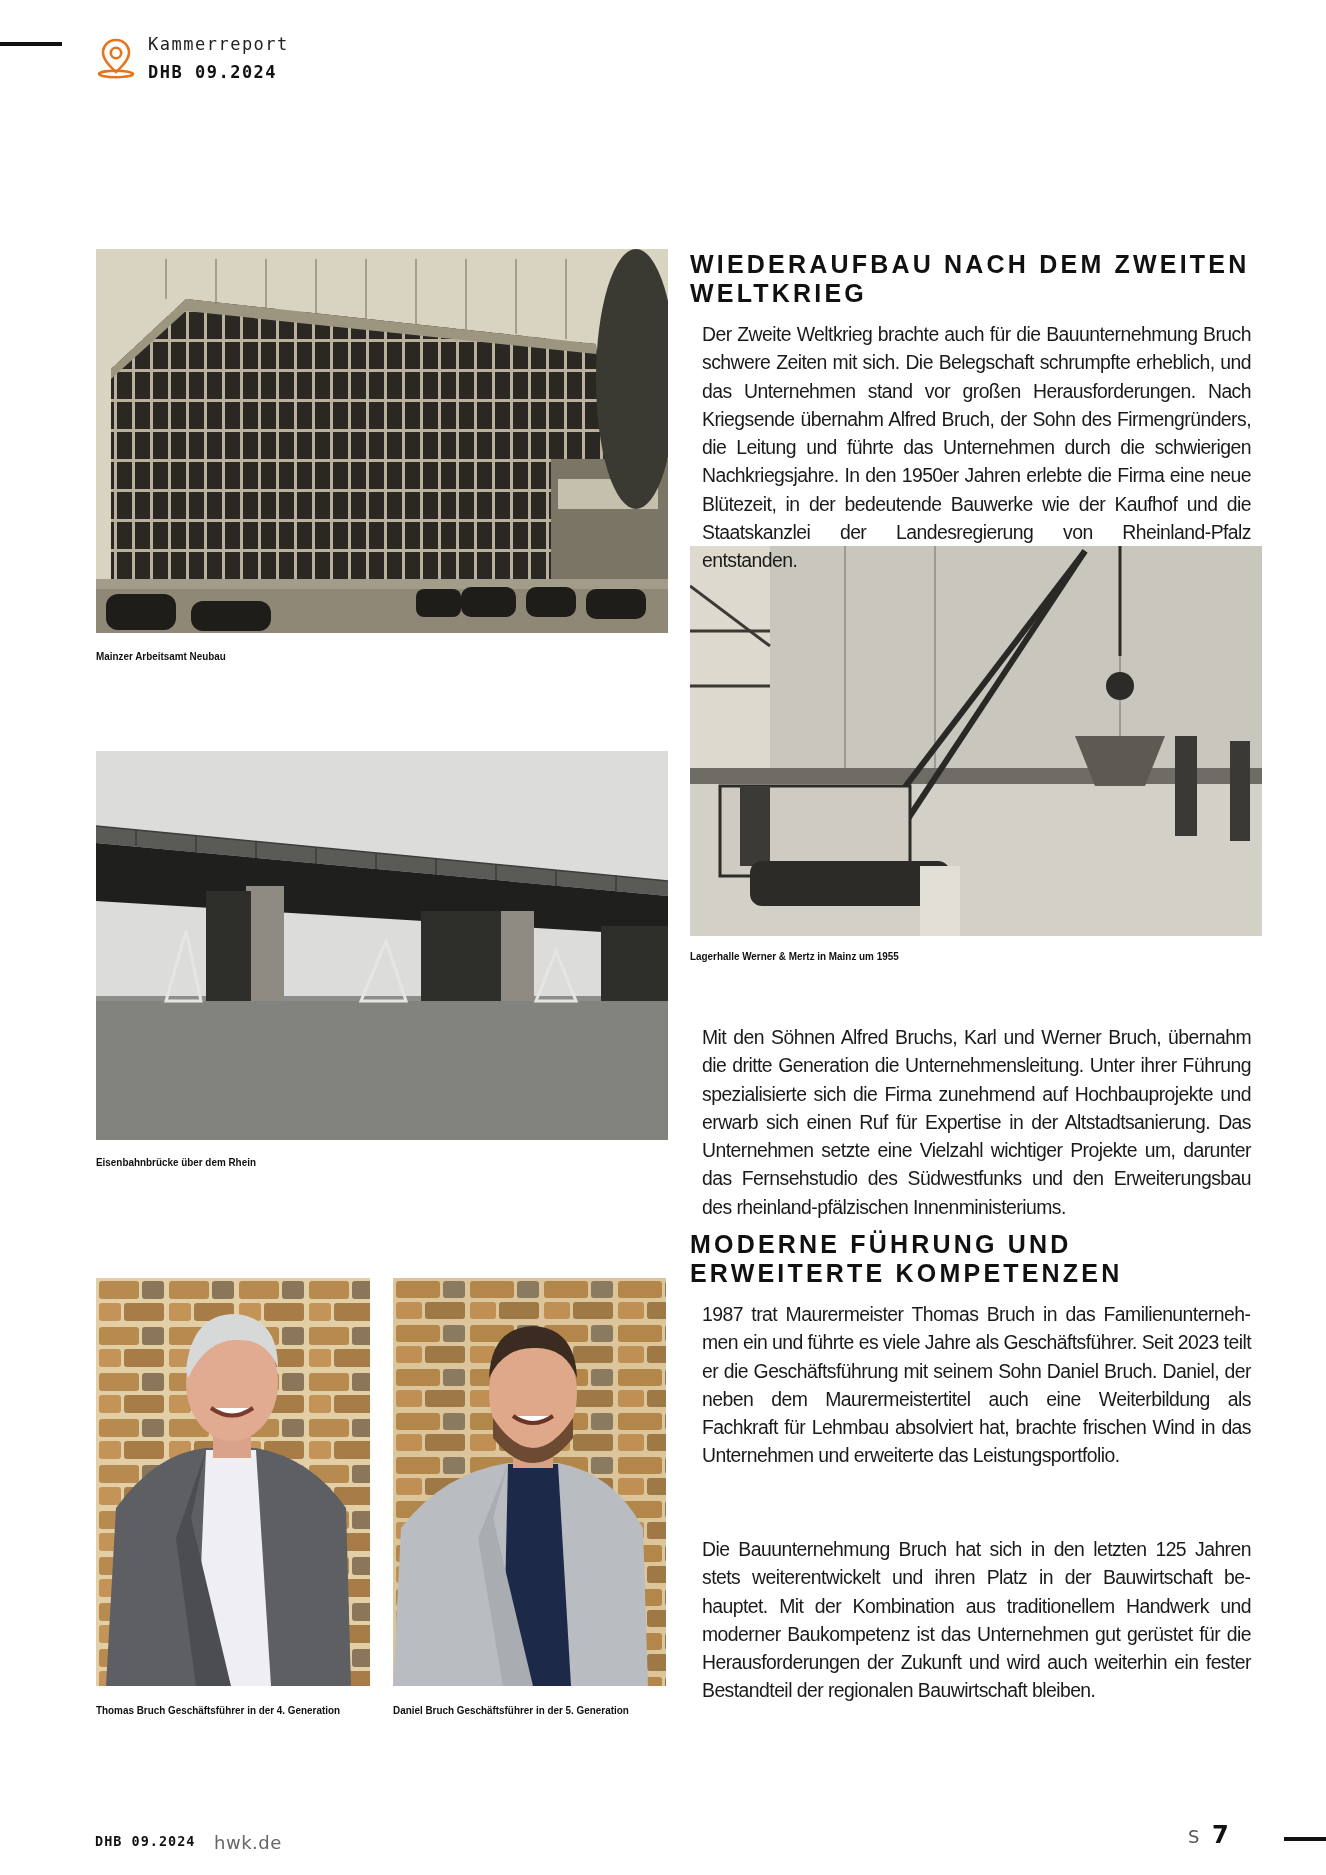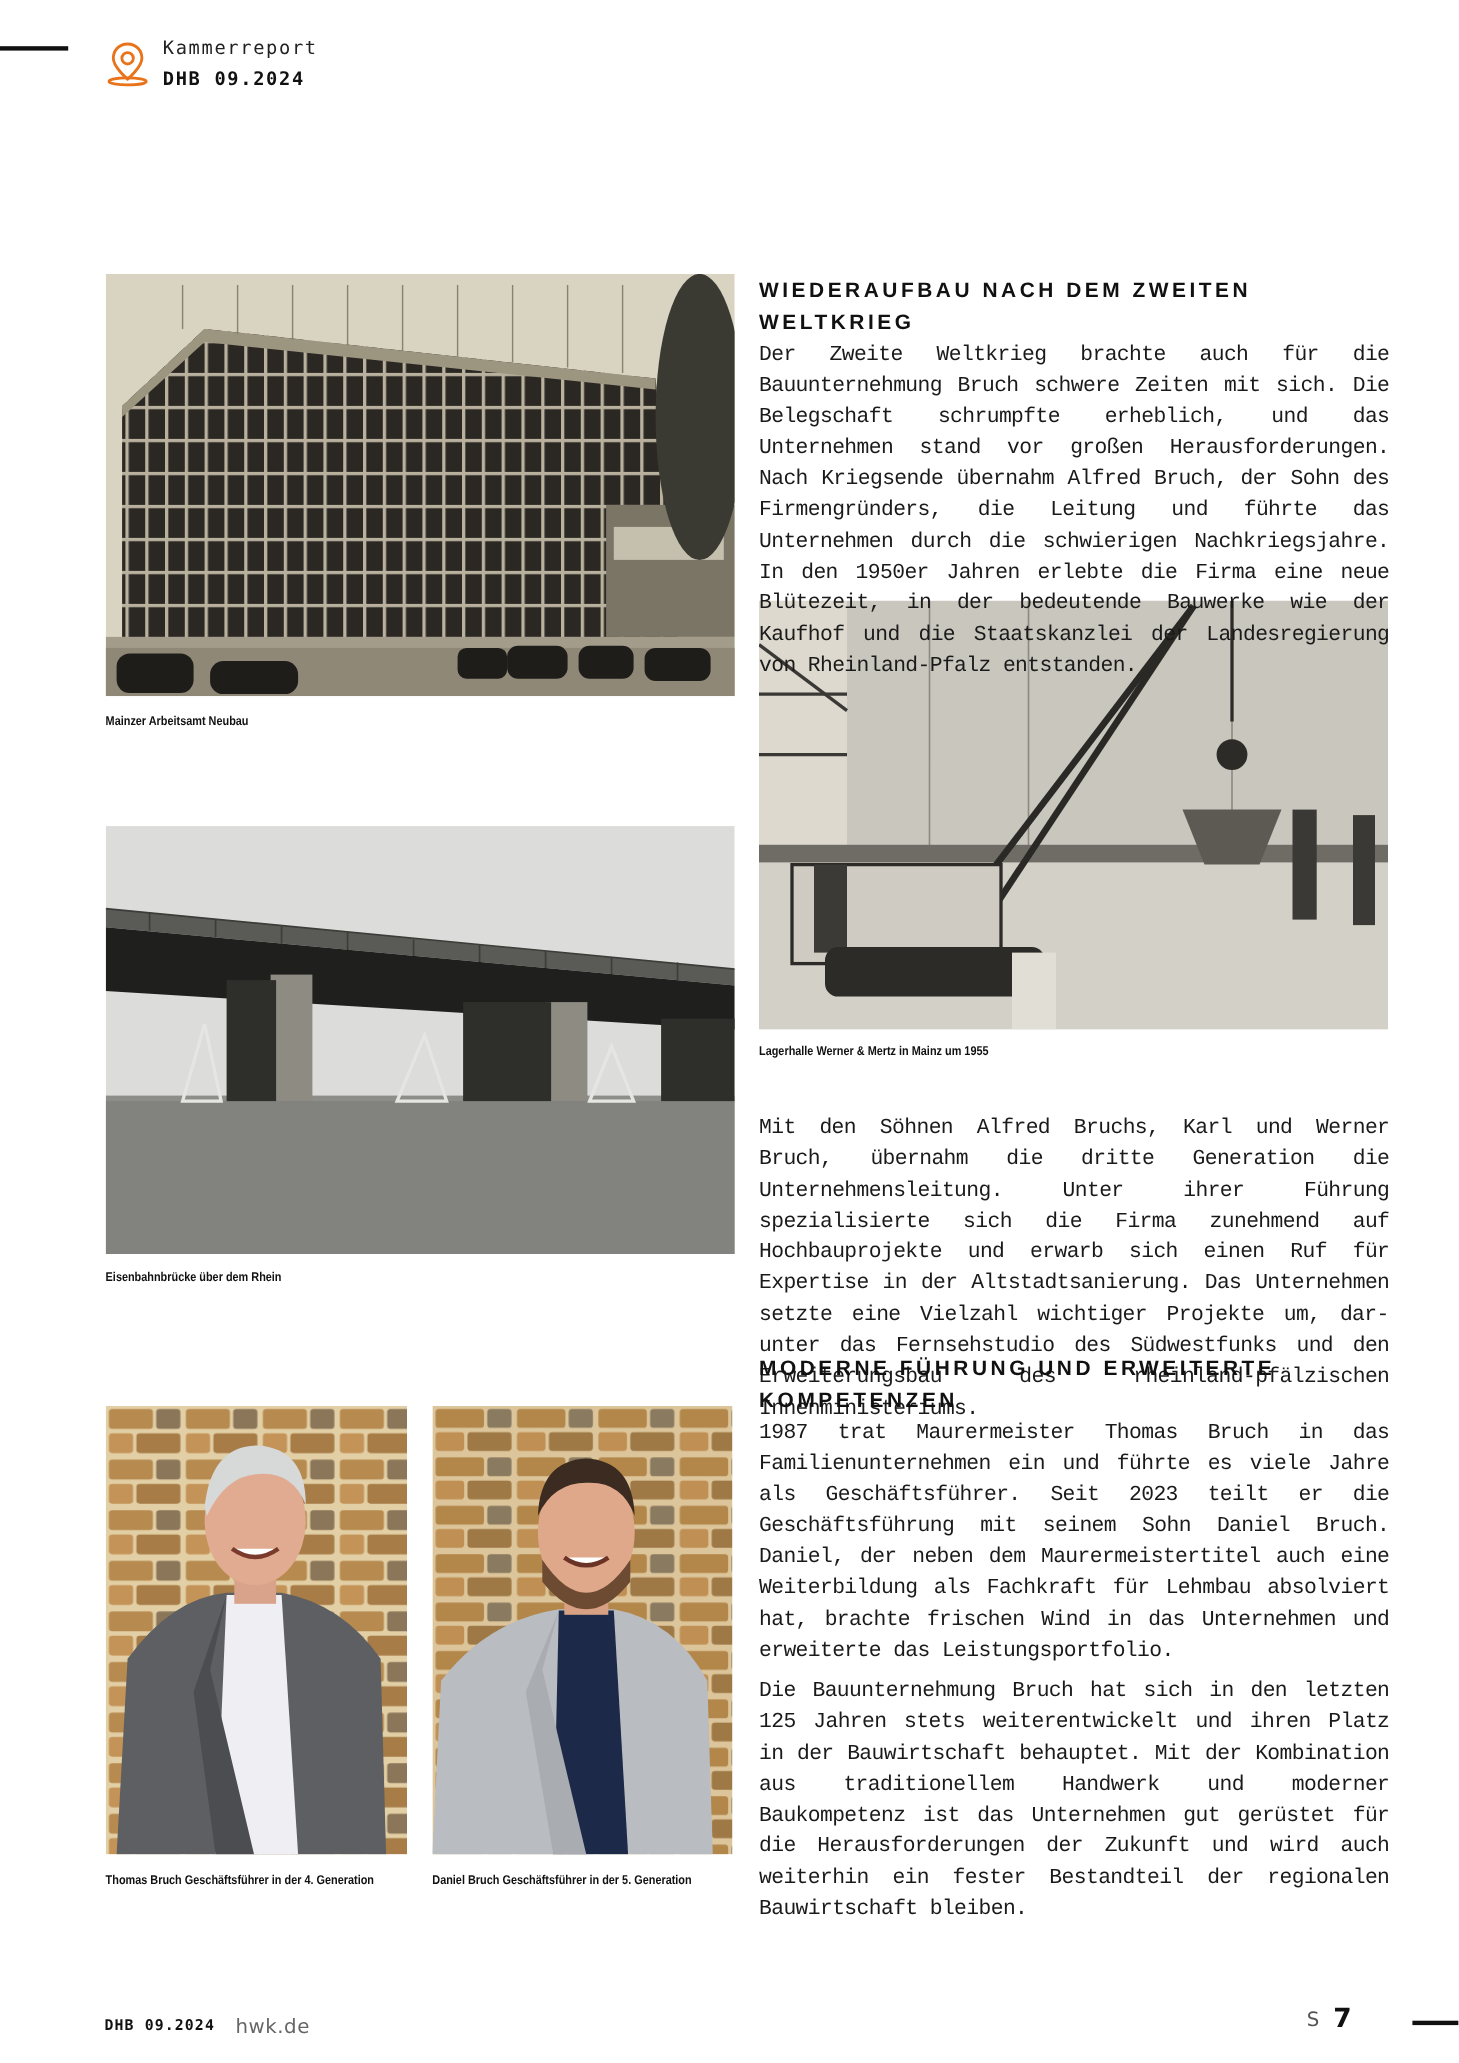--- a/index.html
+++ b/index.html
@@ -23,24 +23,24 @@
   .caption {
     font-family: "Liberation Sans", "DejaVu Sans", sans-serif;
     font-weight: bold; font-size: 11.5px; color: #111;
     transform: scaleX(0.86); transform-origin: left top; white-space: nowrap;
   }
 
   
   .section { left: 690px; width: 573px; }
   .section h2 {
     margin: 0; font-family: "Liberation Sans", "DejaVu Sans", sans-serif;
-    font-weight: bold; font-size: 19px; letter-spacing: 3.2px; line-height: 29px; color: #111;
+    font-weight: bold; font-size: 25px; letter-spacing: 3.2px; line-height: 29px; color: #111;
   }
   .section p {
-    margin: 0; font-family: Liberation Mono, monospace;
+    margin: 12px; font-family: Liberation Sans, sans-serif;
     font-size: 19.4px; line-height: 28.3px; text-align: justify; color: #1a1a1a;
     letter-spacing: -0.55px; word-spacing: 0px;
     hyphens: manual;
   }
 
   
   .ftr-issue { left: 95px; top: 1833px; font-family: "DejaVu Sans Mono", monospace; font-weight: bold; font-size: 13.5px; letter-spacing: 1px; color: #111; }
   .ftr-site { left: 214px; top: 1832px; font-family: "DejaVu Sans", sans-serif; font-size: 18px; color: #666; letter-spacing: 0.5px; }
   .ftr-s { left: 1188px; top: 1826px; font-family: "DejaVu Sans", sans-serif; font-size: 18px; color: #555; }
   .ftr-num { left: 1212px; top: 1821px; font-family: "DejaVu Sans", sans-serif; font-weight: bold; font-size: 24px; color: #111; }

